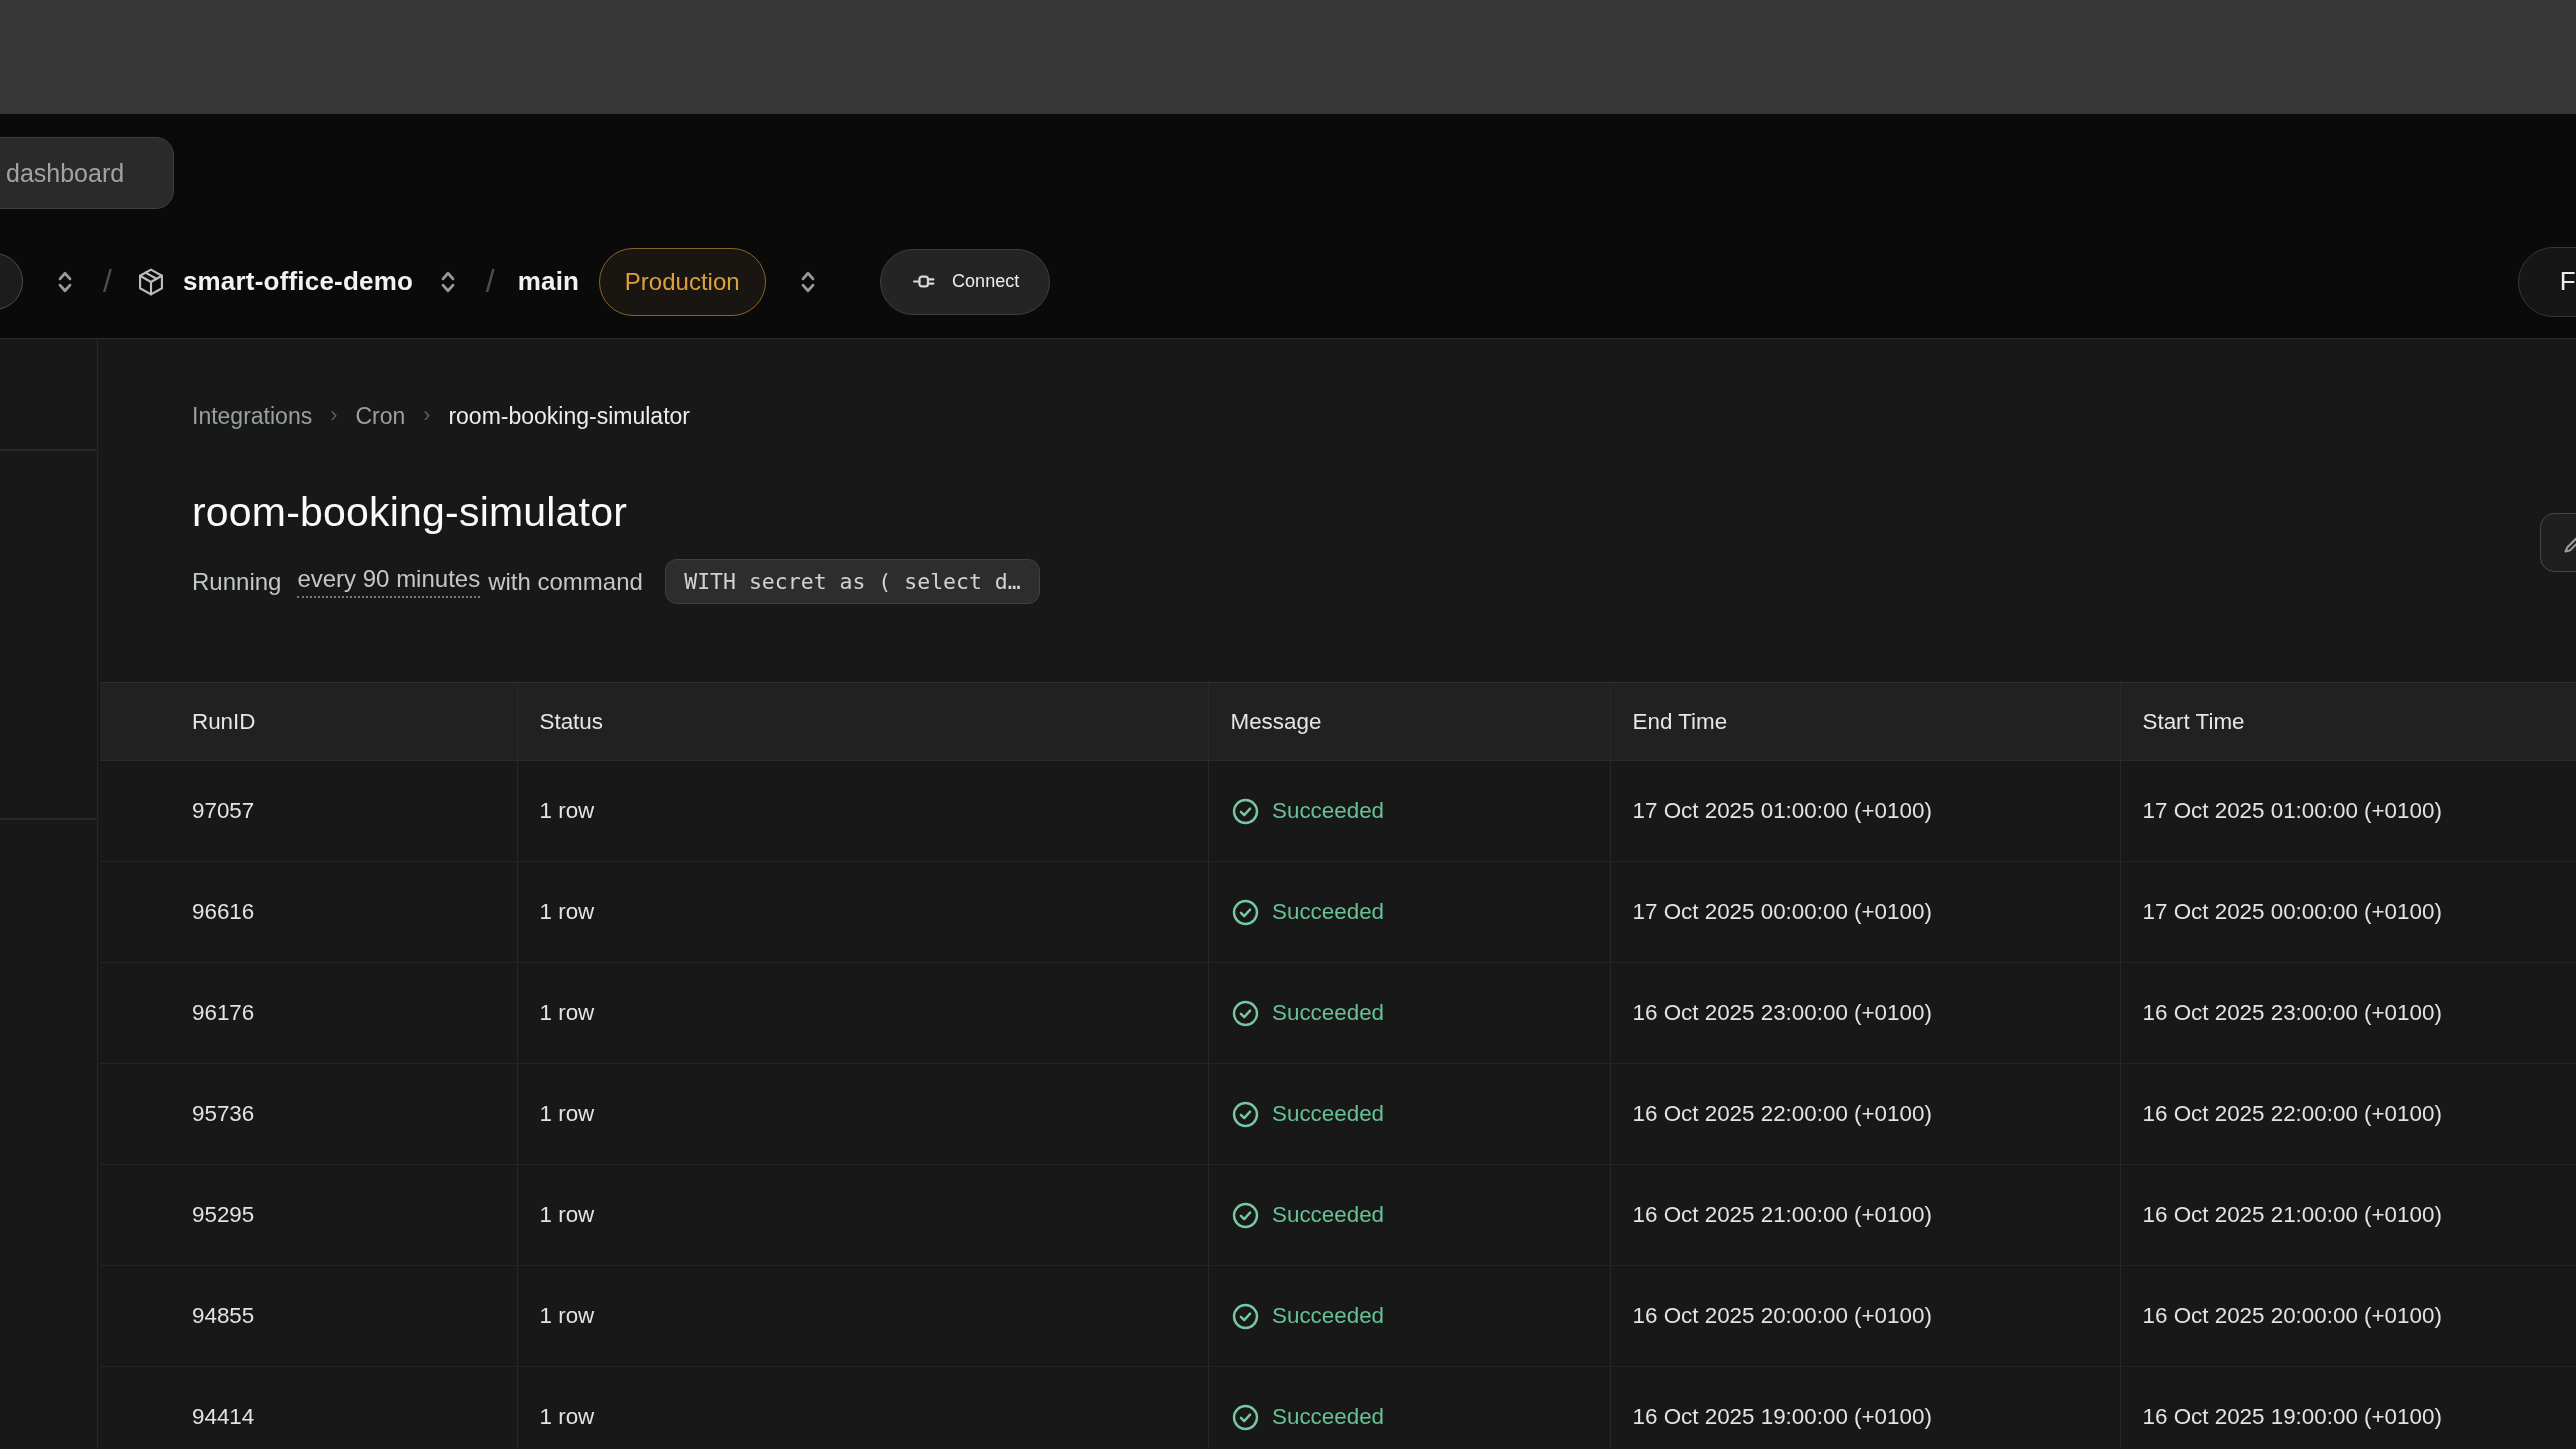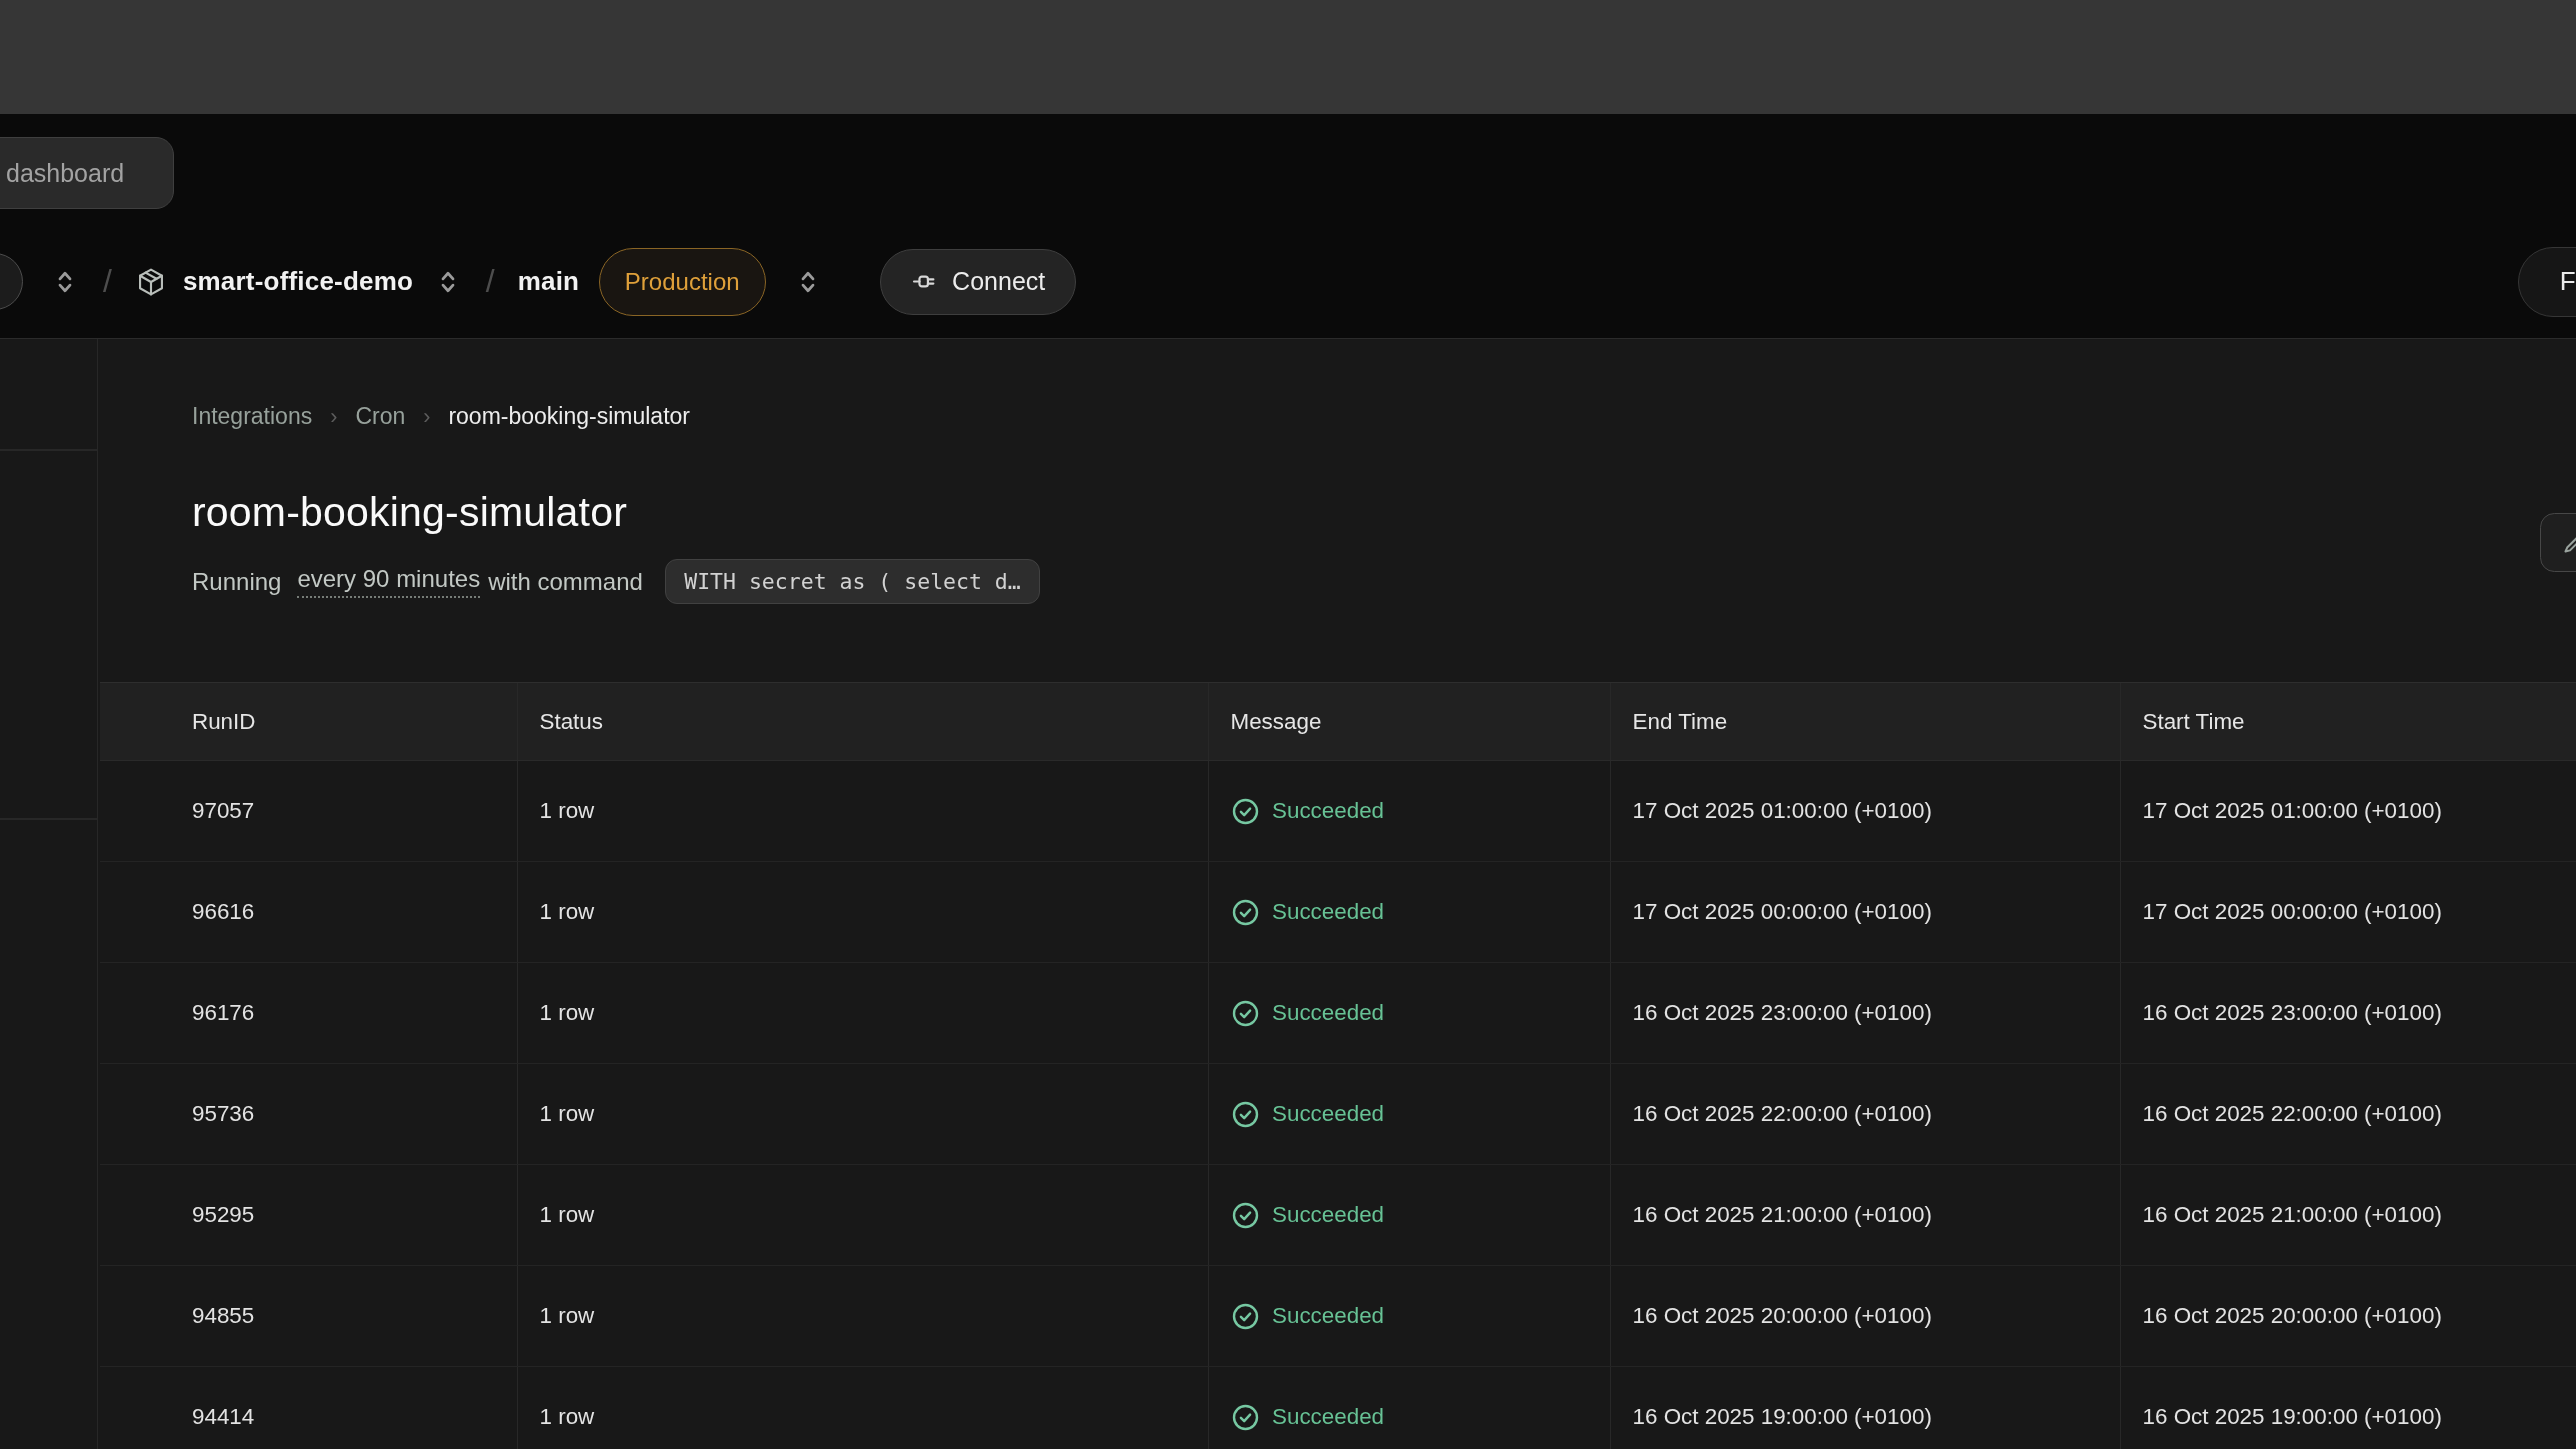--- a/index.html
+++ b/index.html
@@ -43,21 +43,21 @@
   .nav-name { font-size:26px; font-weight:700; color:#f2f2f2; letter-spacing:0.2px; }
   .env-badge {
     display:inline-flex; align-items:center; height:68px; padding:0 25px;
     border:1.8px solid #8a6525; border-radius:894px;
     color:#dfa03a; font-size:24px; background:#191511;
   }
   .pill-btn {
     display:inline-flex; align-items:center; gap:12.5px;
     height:66px; padding:0 30px; border-radius:894px;
     background:#242424; border:1.8px solid #3e3e3e;
-    color:#ececec; font-size:25px; white-space:nowrap;
+    color:#ececec; font-size:18px; white-space:nowrap;
   }
   .plug-icon { width:29px; height:29px; color:#d8d8d8; }
   .feedback-btn {
     display:inline-flex; align-items:center; height:70px; padding:0 41px;
     border-radius:894px; background:#161616; border:1.8px solid #363636;
     color:#ececec; font-size:26px; margin-right:-140px; white-space:nowrap;
   }.gap18{width:16px;flex:none}.gap22{width:19.7px;flex:none}
   .gap26{width:23px;flex:none}.gap30{width:27px;flex:none}.gap64{width:57px;flex:none}
   .spacer{flex:1}
 
@@ -70,21 +70,21 @@
     position:absolute; left:0; top:0; bottom:0; width:98px;
     border-right:1.8px solid #272727;
   }
   .side-divider { position:absolute; left:0; width:98px; height:1.8px; background:#272727; }
   .side-divider.d1 { top:110px; } .side-divider.d2 { top:479px; }
 
   .main { position:absolute; left:100px; top:0; right:0; bottom:0; }
 
   .breadcrumb {
     position:absolute; top:64px; left:92px;
-    display:flex; align-items:flex-end; gap:18px; font-size:23px;
+    display:flex; align-items:flex-start; gap:18px; font-size:23px;
   }
   .crumb-link { color:#97a19b; }
   .crumb-sep { color:#5c5c5c; font-size:21.5px; }
   .crumb-current { color:#ededed; }
 
   .page-title {
     position:absolute; top:150px; left:92px;
     font-size:41px; font-weight:500; color:#fafafa; letter-spacing:0.2px;
   }
 

